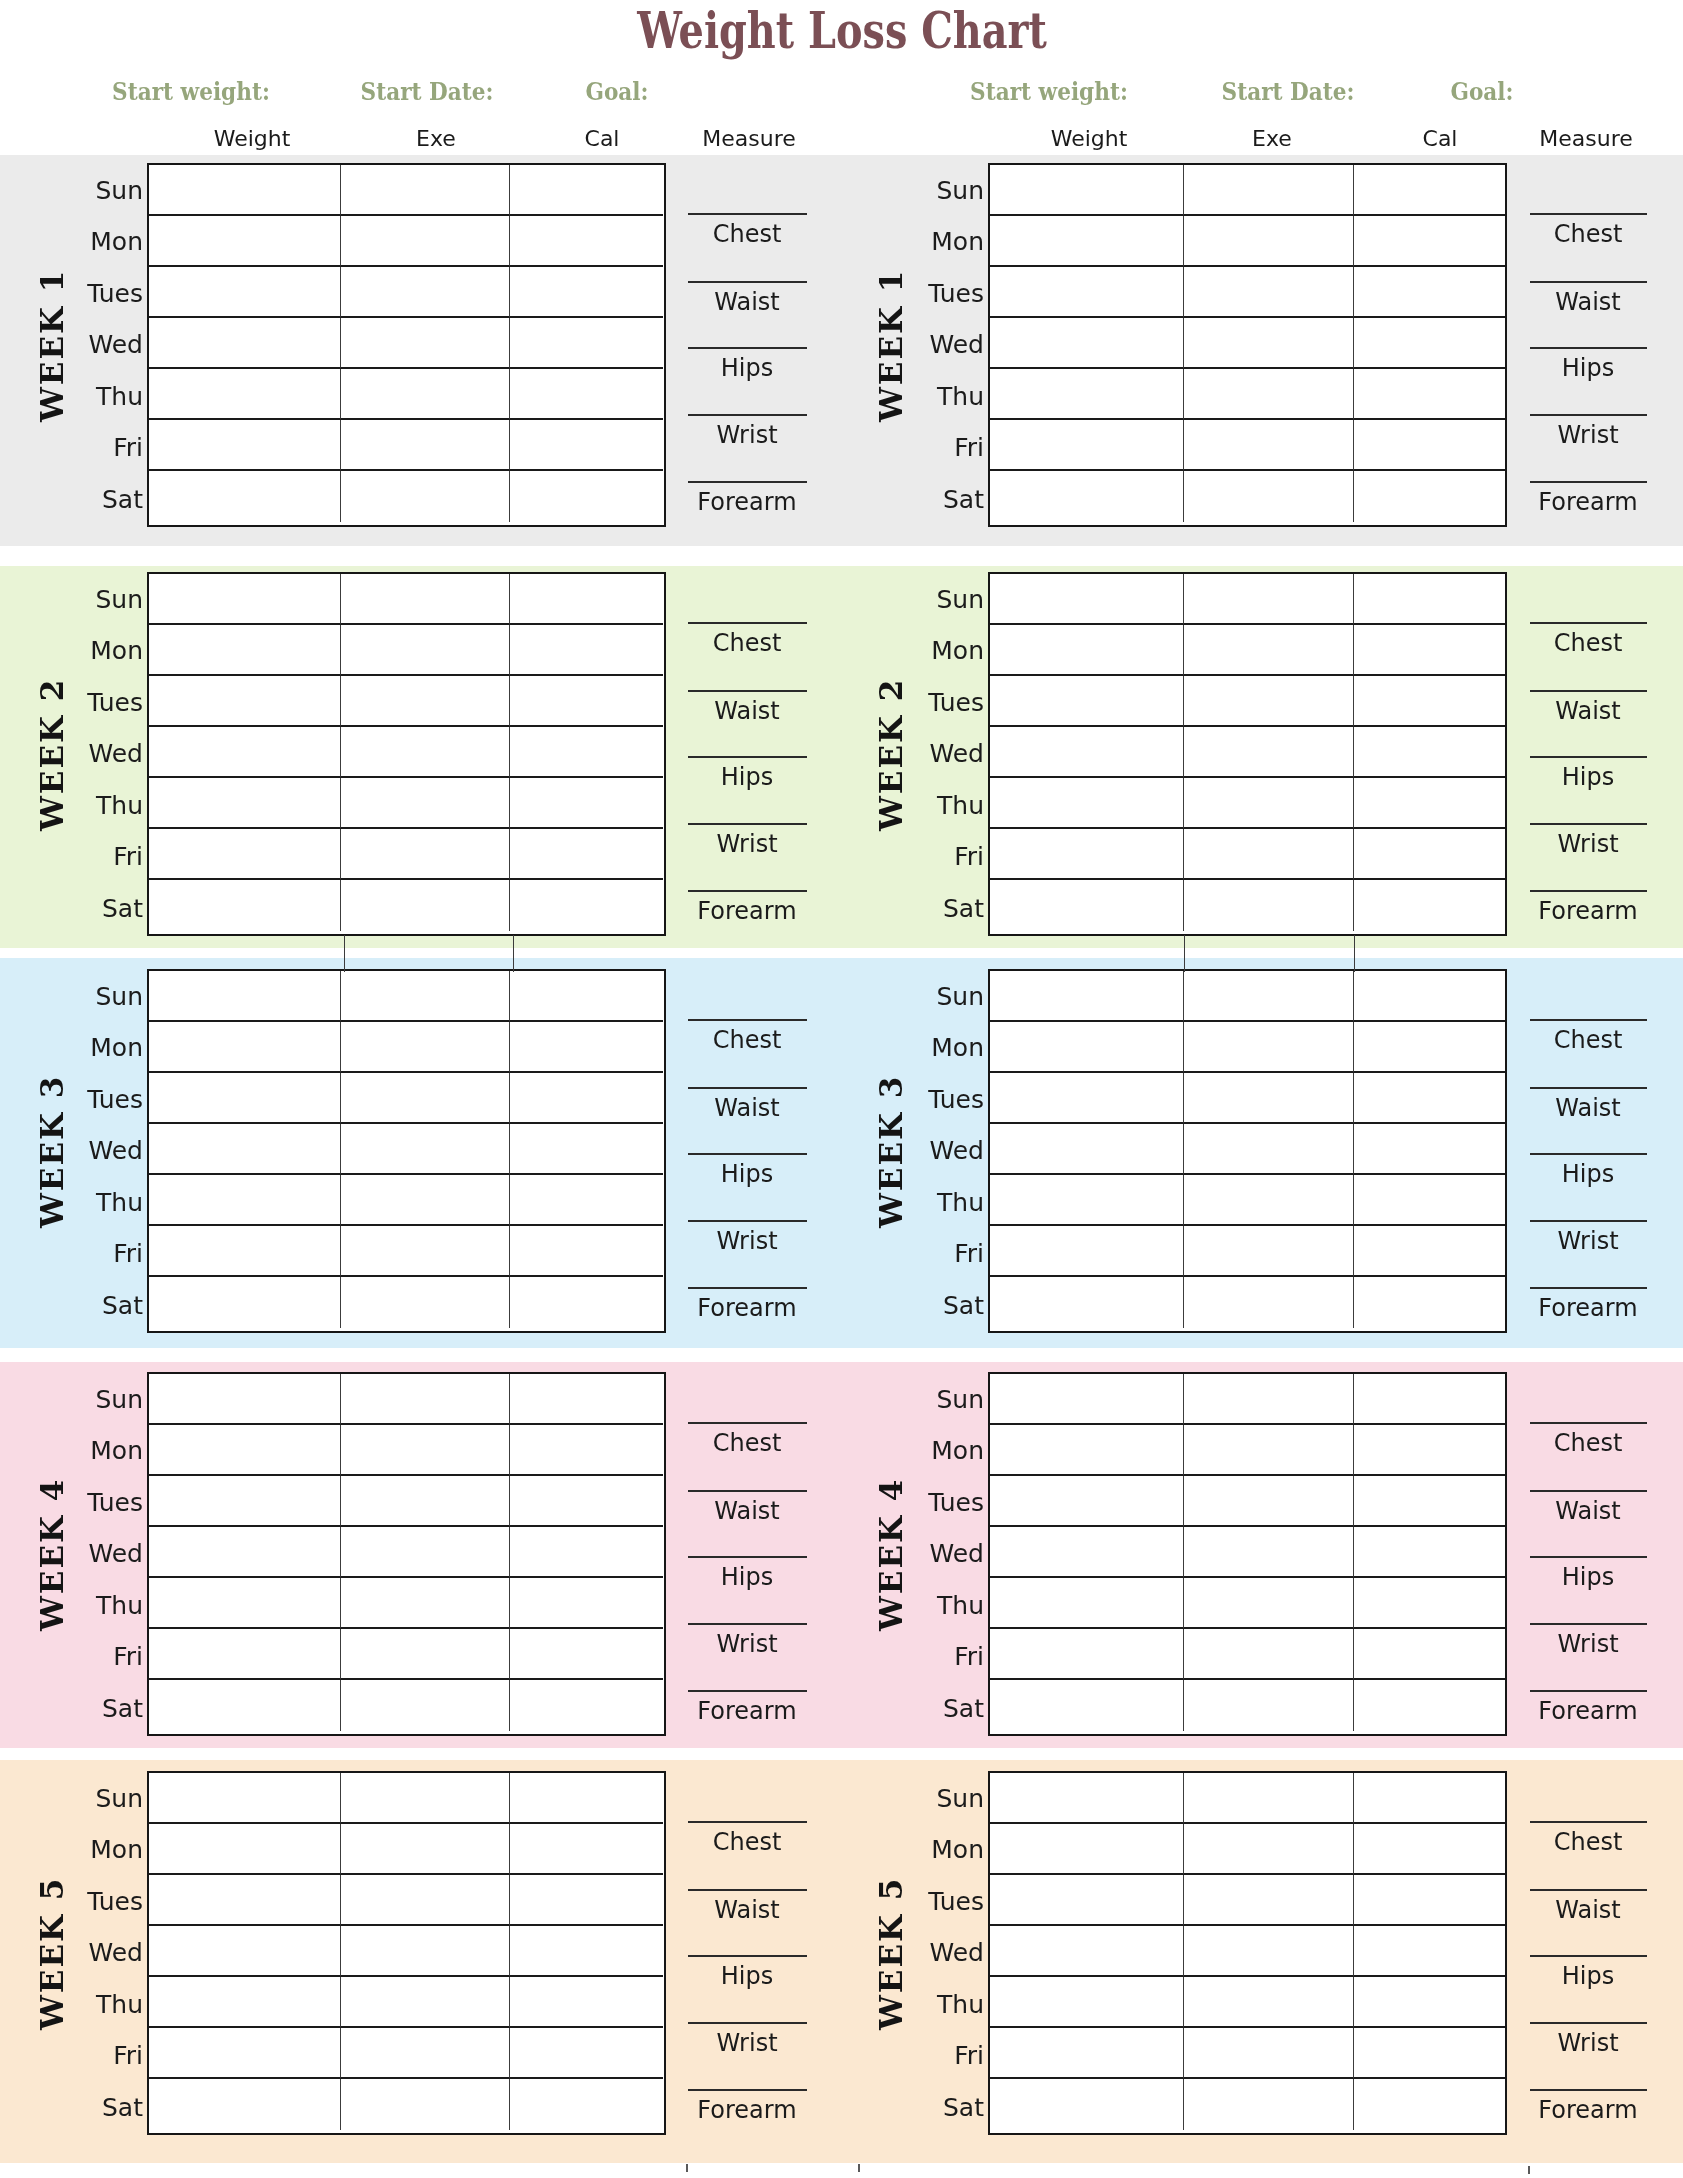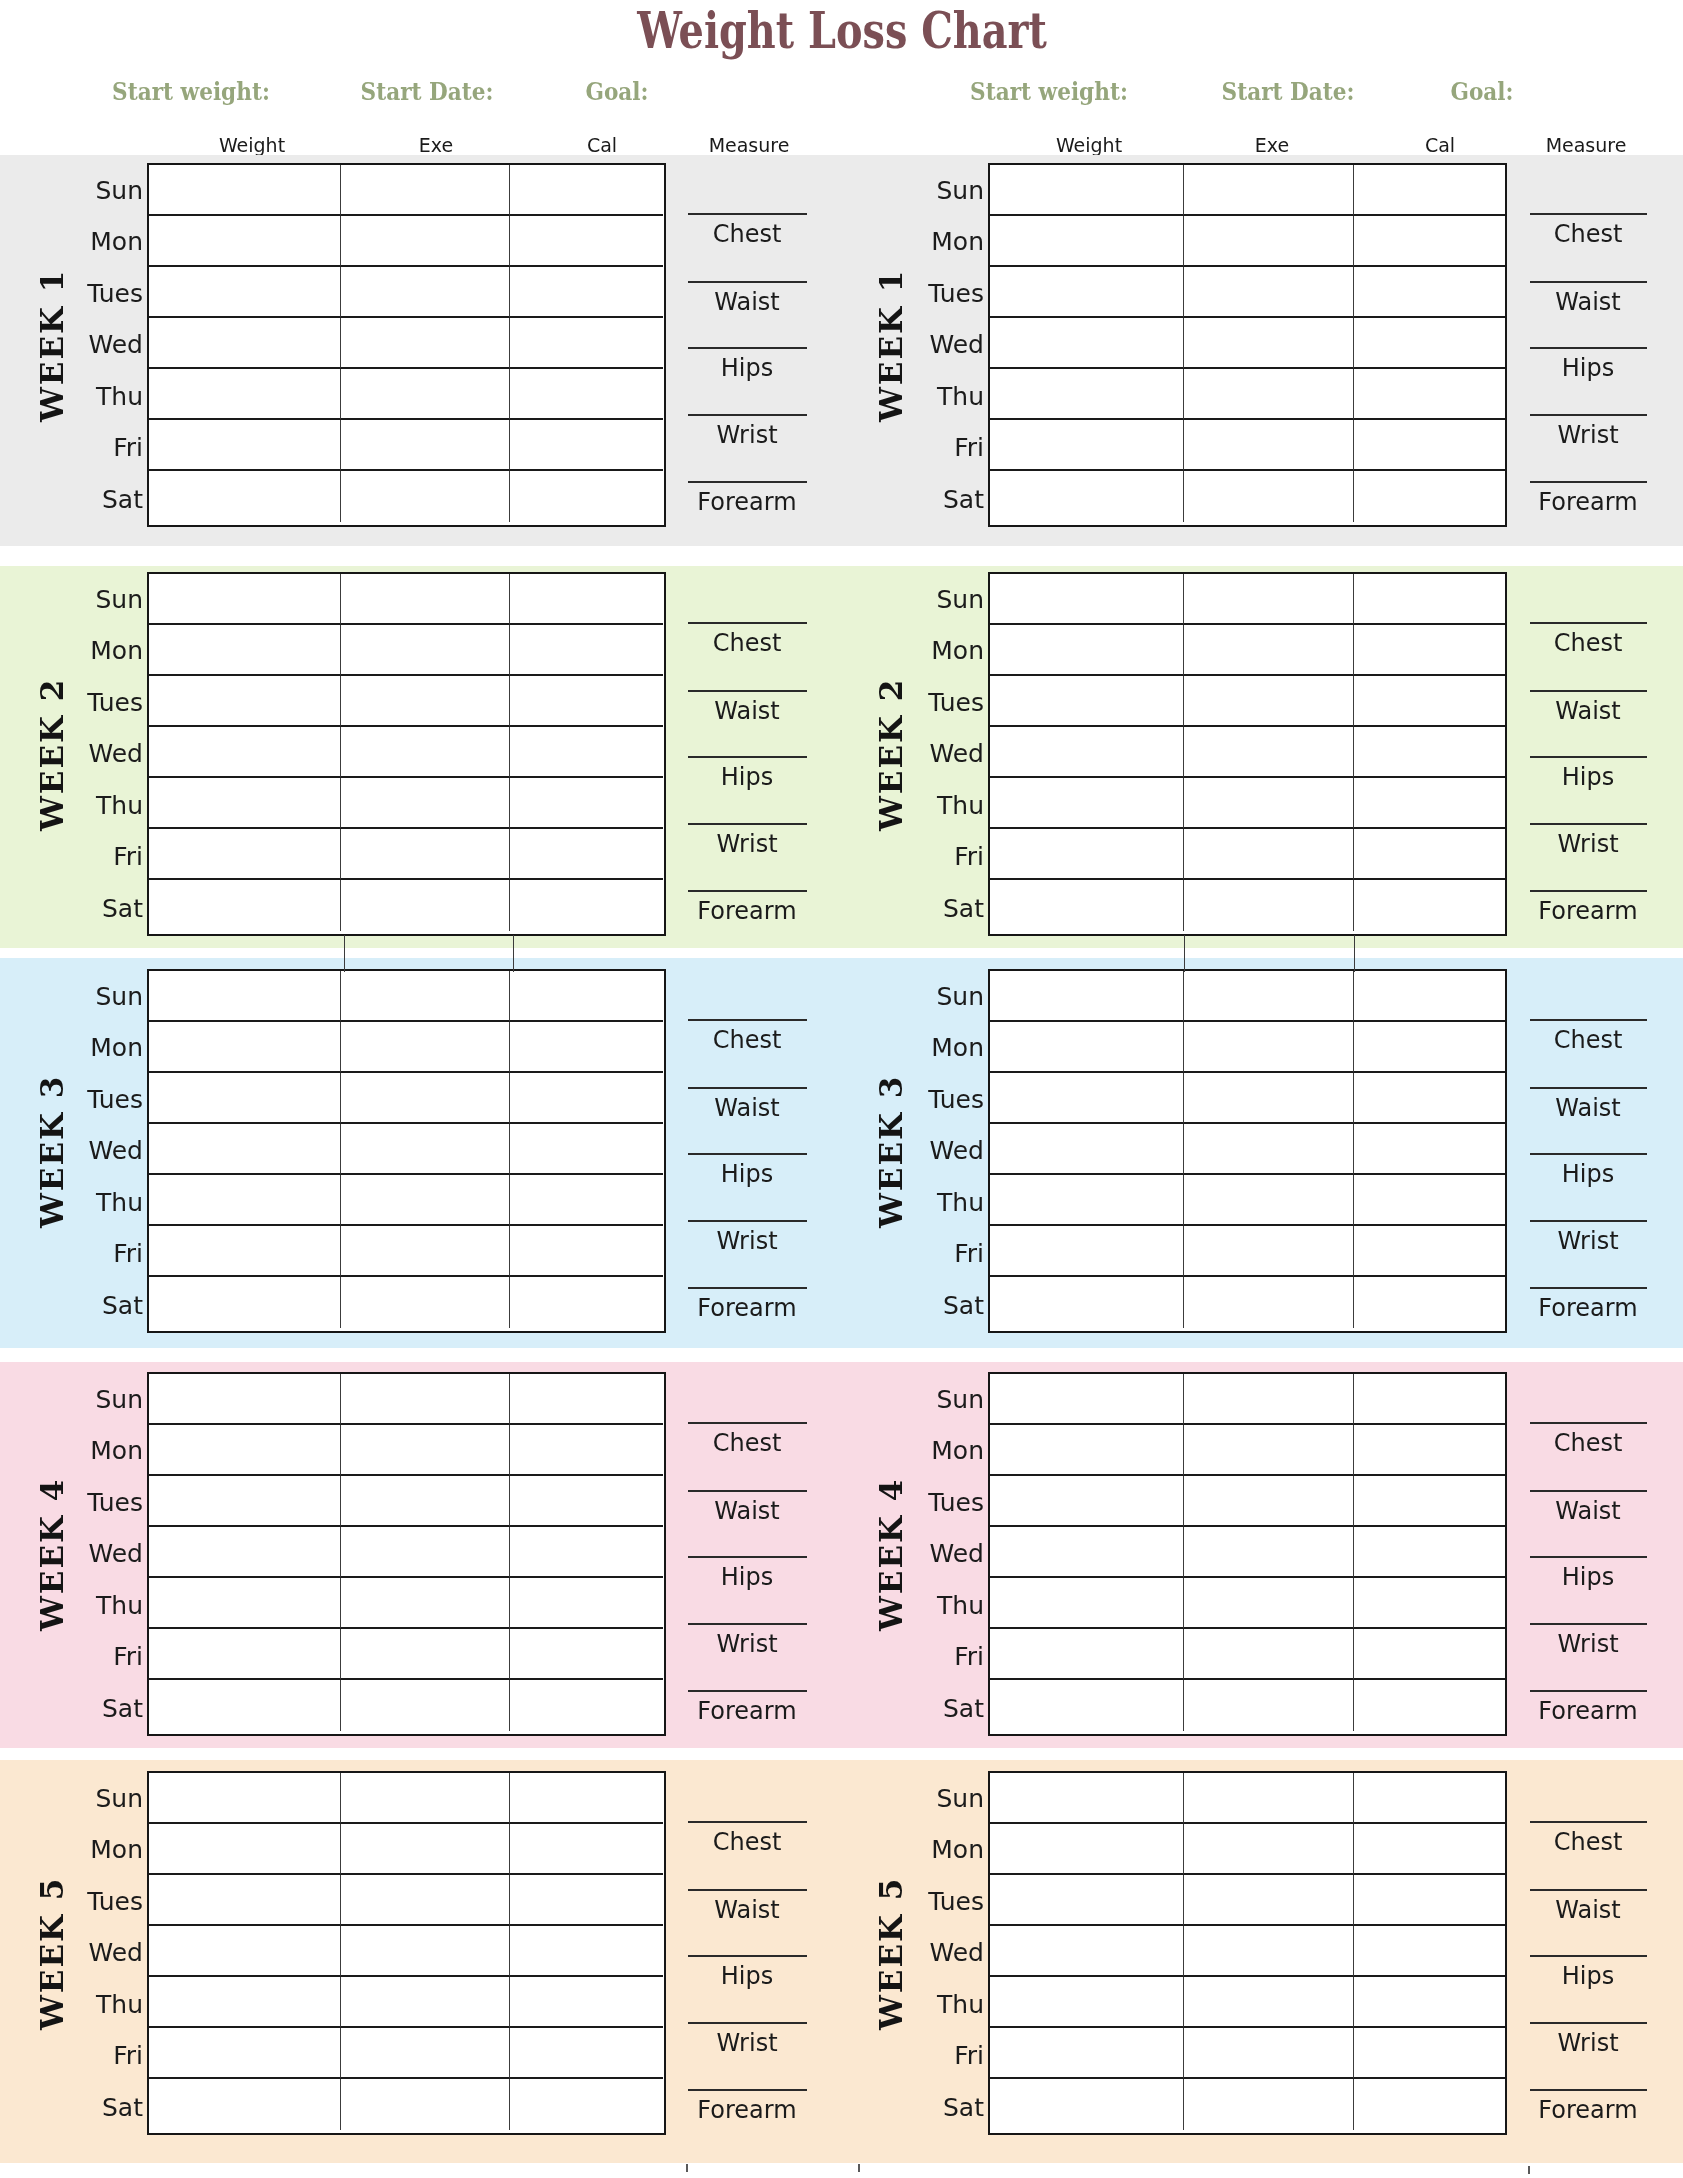--- a/index.html
+++ b/index.html
@@ -7,21 +7,21 @@
         font-family:"DejaVu Sans","Liberation Sans",sans-serif;color:#1b1b1b;}
   .serif{font-family:"DejaVu Serif","Liberation Serif",serif;}
 
   .title{position:absolute;top:0px;left:50%;transform:translateX(-50%) scaleX(.78);
          transform-origin:center top;font-weight:700;font-size:51px;line-height:61px;
          white-space:nowrap;}
 
   .flabel{position:absolute;top:77px;transform:translateX(-50%) scaleX(.9);
           font-weight:700;font-size:24px;white-space:nowrap;}
 
-  .chdr{position:absolute;top:134px;transform:translateX(-50%);font-size:19px;
+  .chdr{position:absolute;top:126px;transform:translateX(-50%);font-size:22px;
         white-space:nowrap;}
 
   .band{position:absolute;left:0;width:1683px;}
 
   .wklabel{position:absolute;width:44px;display:flex;align-items:center;justify-content:center;
            writing-mode:vertical-rl;transform:rotate(180deg);font-weight:700;font-size:31px;
            letter-spacing:2px;color:#141414;white-space:nowrap;}
 
   .wtable{position:absolute;background:#ffffff;border:2px solid #161616;display:grid;
           grid-template-rows:repeat(7,51px);box-sizing:content-box;width:515px;height:360px;}

